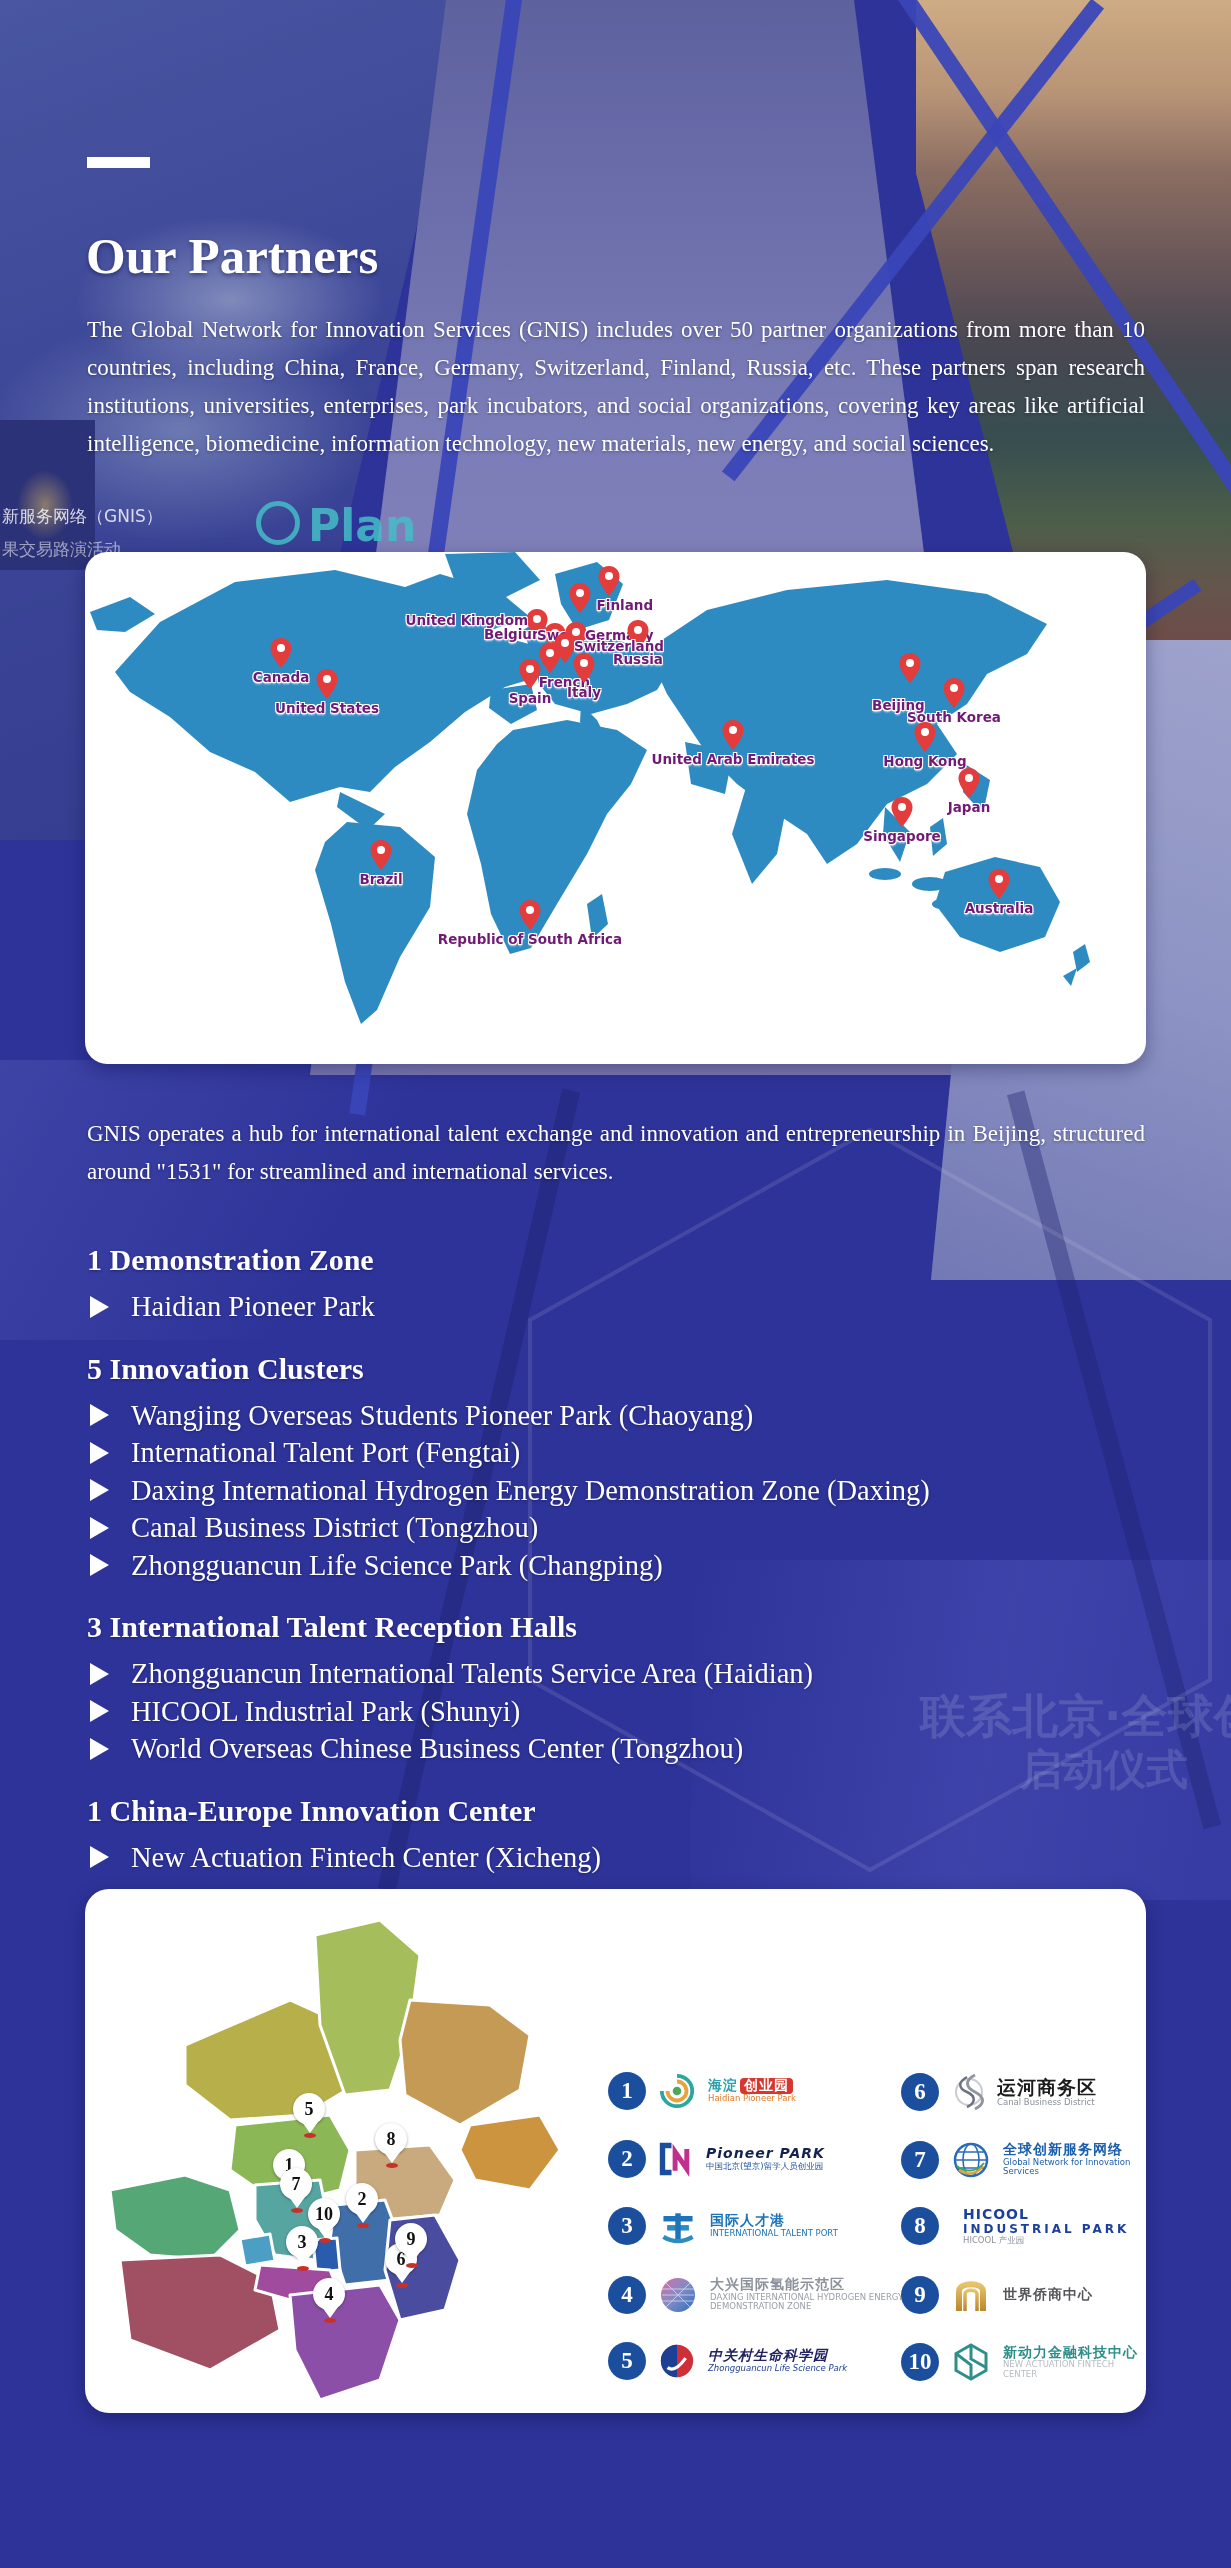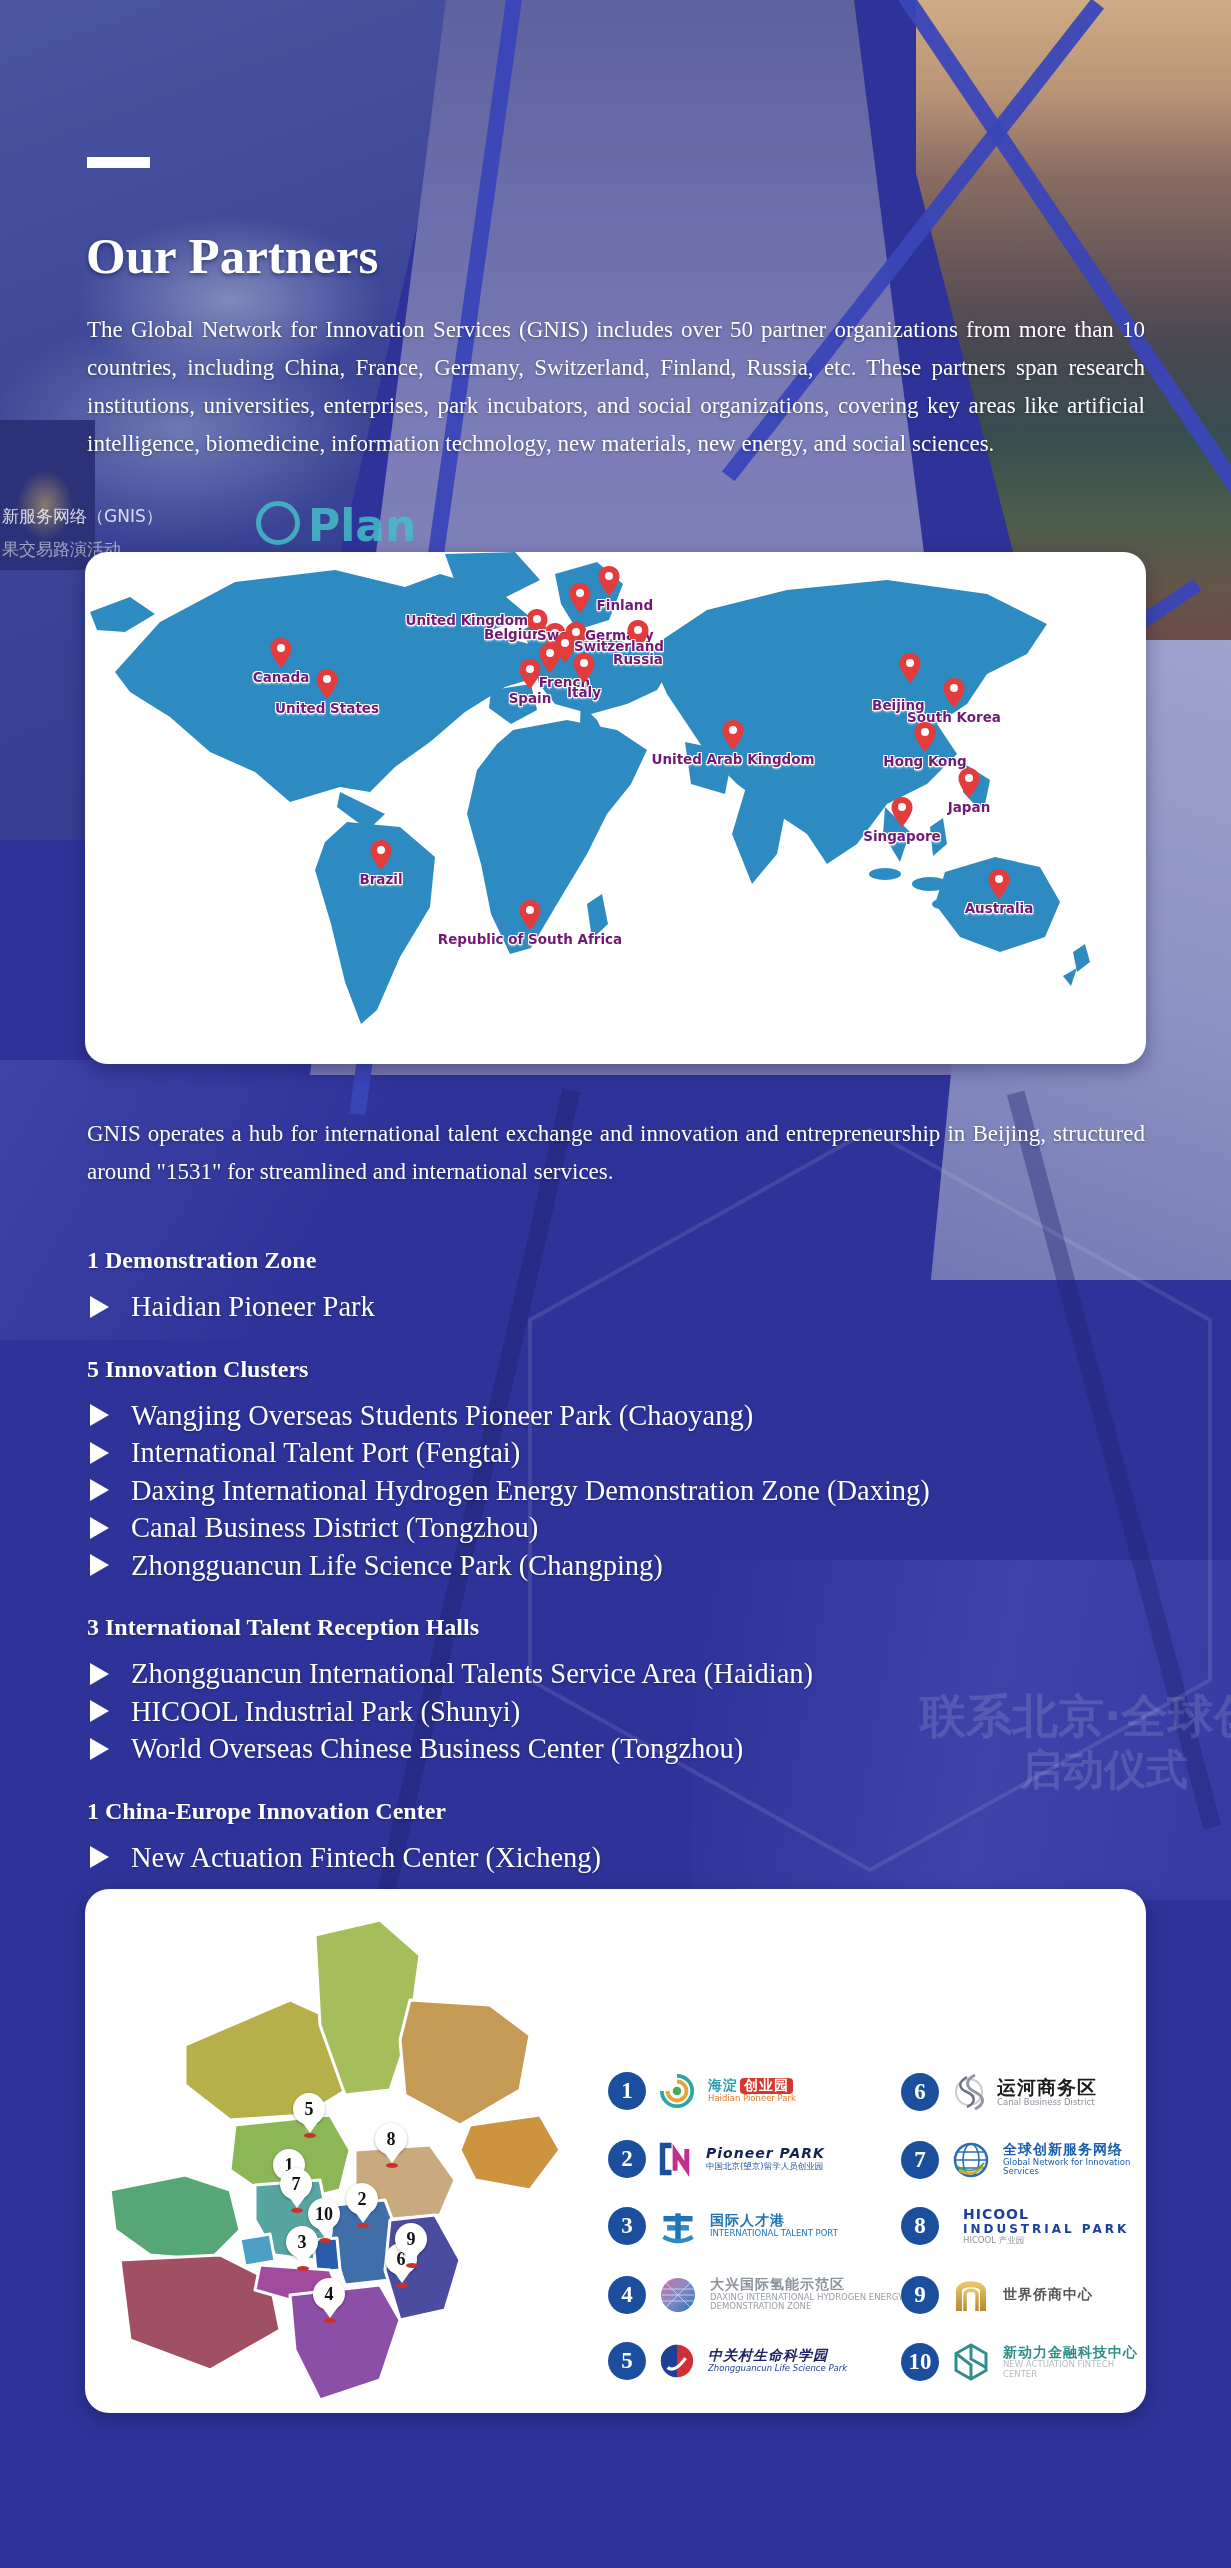--- a/index.html
+++ b/index.html
@@ -70,21 +70,21 @@
   .wlabel{position:absolute;white-space:nowrap;font:700 13.5px "DejaVu Sans",sans-serif;color:#701a75;
     text-shadow:-1px -1px 0 #fff,1px -1px 0 #fff,-1px 1px 0 #fff,1px 1px 0 #fff,0 2px 2px rgba(255,255,255,.9);}
   .wlabel.below{top:1px;left:0;transform:translateX(-50%);}
   .wlabel.belowleft{top:14px;left:0;transform:translateX(-72%);text-align:right;}
   .wlabel.belowright{top:1px;left:0;transform:translateX(-22%);}
   .wlabel.left{top:-27px;right:9px;}
   .wlabel.right{top:-25px;left:9px;}
   
   #sections{position:absolute;left:87px;top:1242px;width:1065px;color:#fff;}
   .sec{margin-bottom:25px;}
-  .sec-title{margin:0 0 10px;font-size:24px;font-weight:700;line-height:36px;
+  .sec-title{margin:0 0 10px;font-size:30px;font-weight:700;line-height:36px;
              text-shadow:0 1px 3px rgba(0,0,40,.4);}
   .sec ul{list-style:none;margin:0;padding:0;}
   .sec li{display:flex;align-items:center;gap:22px;font-size:28.5px;line-height:37.5px;
           text-shadow:0 1px 3px rgba(0,0,40,.4);}
   .tri{flex:0 0 auto;width:0;height:0;border-left:19px solid #fff;
        border-top:11px solid transparent;border-bottom:11px solid transparent;margin-left:3px;}
   
   .bj-card{position:absolute;left:85px;top:1889px;width:1061px;height:524px;background:#fff;
            border-radius:24px;box-shadow:0 6px 18px rgba(10,12,60,.35);overflow:hidden;}
   .bj-map{position:absolute;left:0;top:20px;}
@@ -269,21 +269,21 @@
             <path d="M11,0C5,0 0.5,4.5 0.5,10.5 C0.5,18 11,30 11,30 S21.5,18 21.5,10.5 C21.5,4.5 17,0 11,0 Z" fill="#e23c3c"></path>
             <circle cx="11" cy="10" r="4" fill="#fff"></circle>
           </svg>
           <div class="wlabel below">South Korea</div>
         </div>
         <div class="wpin" style="left: 648px; top: 198px;">
           <svg class="pingfx" width="22" height="30" viewBox="0 0 22 30">
             <path d="M11,0C5,0 0.5,4.5 0.5,10.5 C0.5,18 11,30 11,30 S21.5,18 21.5,10.5 C21.5,4.5 17,0 11,0 Z" fill="#e23c3c"></path>
             <circle cx="11" cy="10" r="4" fill="#fff"></circle>
           </svg>
-          <div class="wlabel below">United Arab Kingdom</div>
+          <div class="wlabel below">United Arab Emirates</div>
         </div>
         <div class="wpin" style="left: 840px; top: 200px;">
           <svg class="pingfx" width="22" height="30" viewBox="0 0 22 30">
             <path d="M11,0C5,0 0.5,4.5 0.5,10.5 C0.5,18 11,30 11,30 S21.5,18 21.5,10.5 C21.5,4.5 17,0 11,0 Z" fill="#e23c3c"></path>
             <circle cx="11" cy="10" r="4" fill="#fff"></circle>
           </svg>
           <div class="wlabel below">Hong Kong</div>
         </div>
         <div class="wpin" style="left: 884px; top: 246px;">
           <svg class="pingfx" width="22" height="30" viewBox="0 0 22 30">

